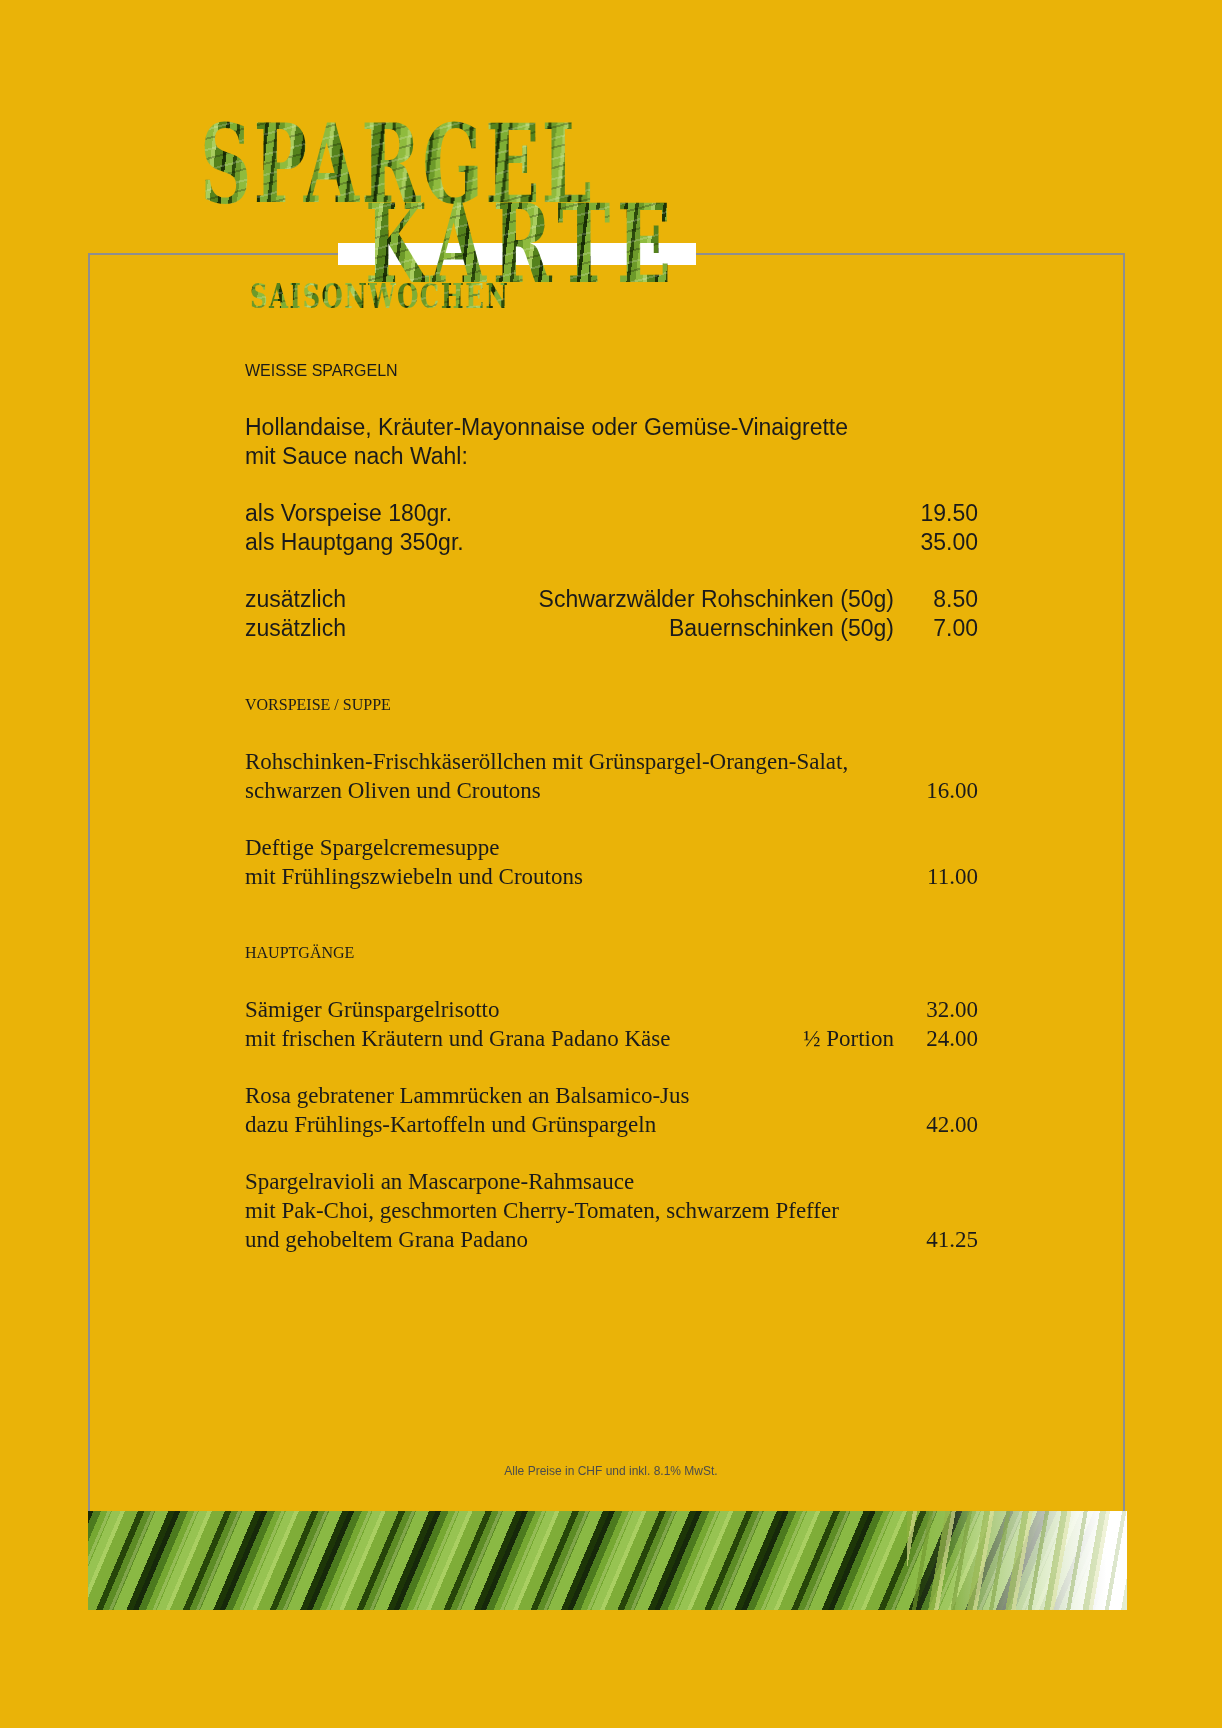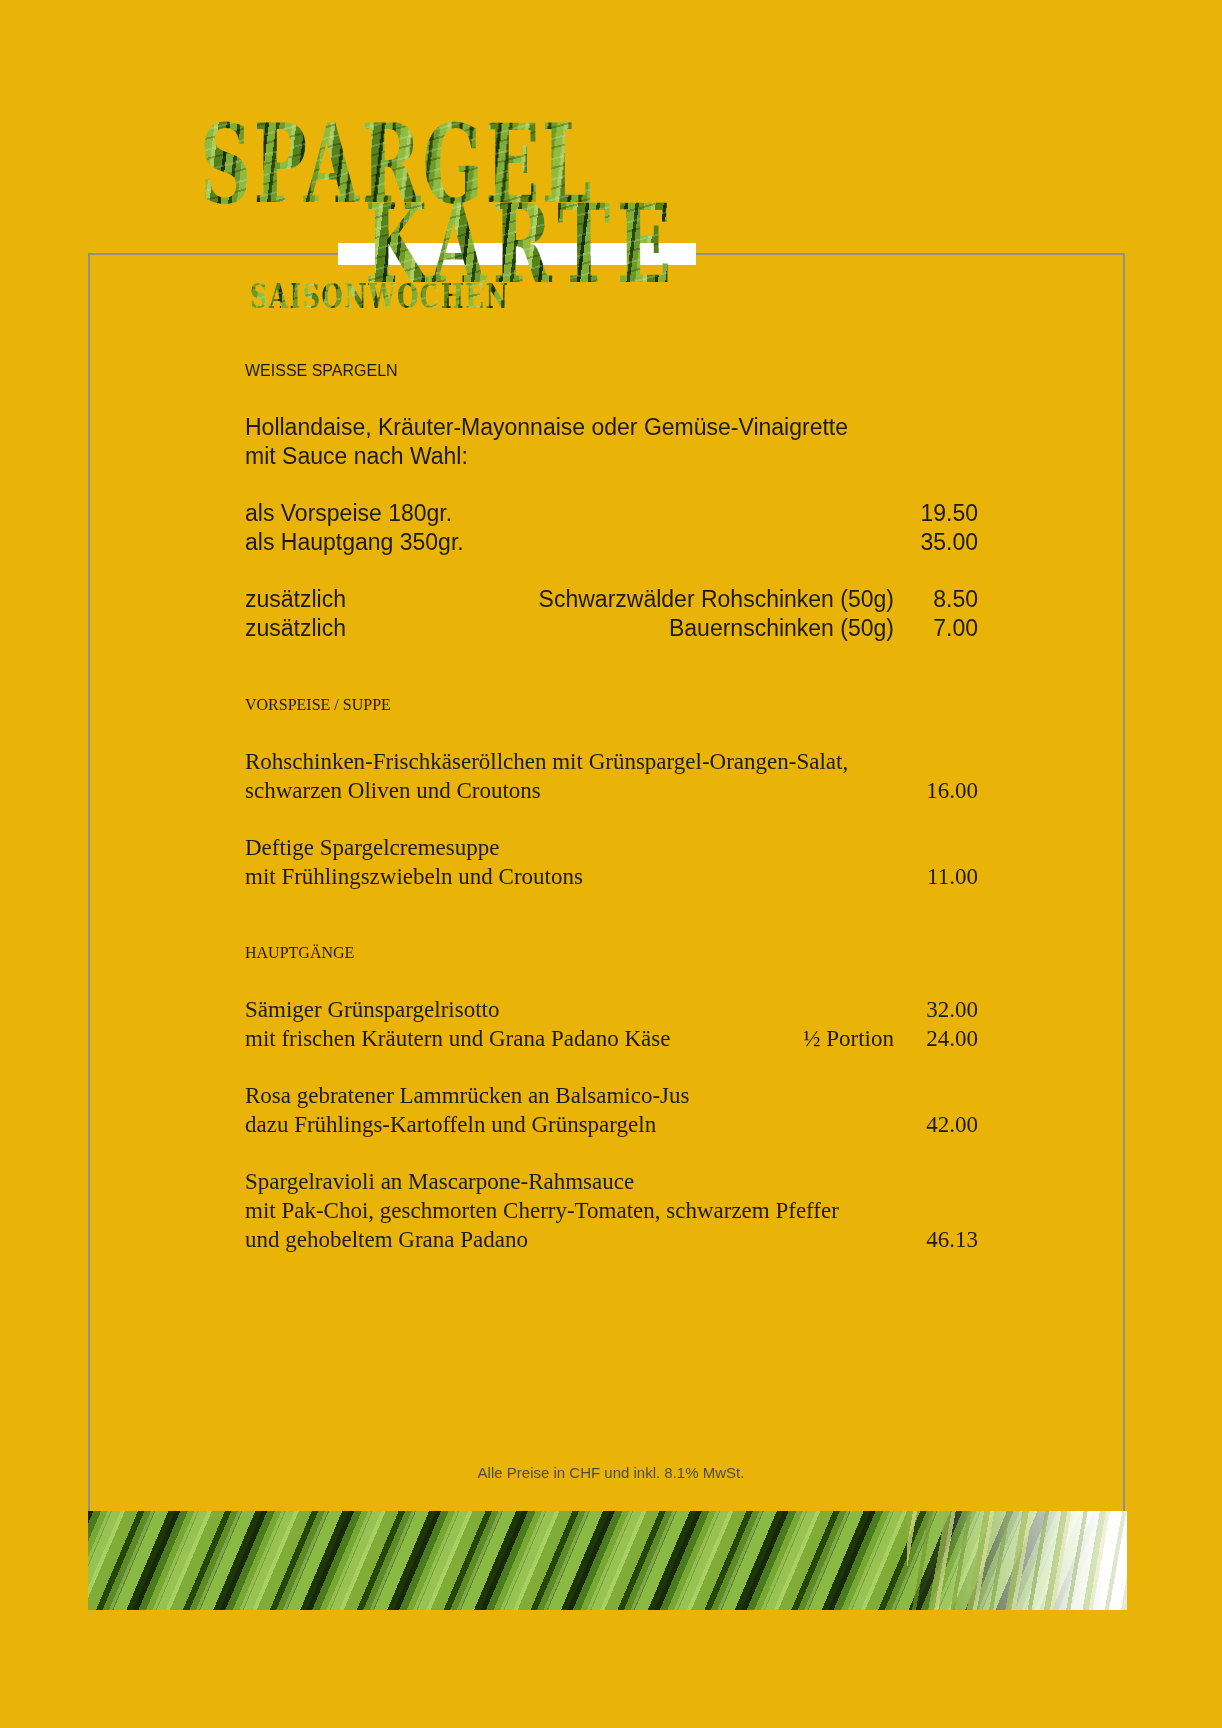--- a/index.html
+++ b/index.html
@@ -38,21 +38,21 @@
   
   .content { position:absolute; left:245px; top:356px; width:733px; font-size:23px; line-height:29px; }
   .section + .section { margin-top:47px;font-family:Liberation Serif, serif; }
   .section-heading { margin:0 0 28px 0; font-weight:400; font-size:16px; }
   .group + .group { margin-top:28px; }
   .row { display:flex; }
   .row .t { white-space:pre-wrap; }
   .row .d { flex:1 1 auto; text-align:right; }
   .row .p { flex:0 0 84px; text-align:right; }
 
-  .footer-note { position:absolute; left:0; top:1464px; width:1222px; text-align:center; font-size:15px; color:#4c4c4c; }
+  .footer-note { position:absolute; left:0; top:1464px; width:1222px; text-align:center; font-size:12px; color:#4c4c4c; }
 
   
   .photo {
     position:absolute; left:88px; top:1511px; width:1039px; height:99px;
     background-image:
       linear-gradient(to left, #ffffff 0, #ffffff 2%, rgba(255,255,255,0.65) 7%, rgba(255,255,255,0) 17%),
       repeating-linear-gradient(113deg, rgba(255,255,220,0) 0 18px, rgba(255,255,210,0.22) 18px 21px, rgba(255,255,255,0) 21px 40px),
       repeating-linear-gradient(113deg, #16280a 0 5px, #4c7a1e 5px 12px, #76a832 12px 22px, #97c352 22px 30px, #aacf62 30px 34px, #7fad38 34px 46px, #264509 46px 52px, #5d8c25 52px 62px, #8ab944 62px 74px, #1d3607 74px 80px);
   }
   .photo .tips {
@@ -163,21 +163,21 @@
       <div class="group">
         <div class="row">
             <span class="t">Spargelravioli an Mascarpone-Rahmsauce</span>
           </div>
         <div class="row">
             <span class="t">mit Pak-Choi, geschmorten Cherry-Tomaten, schwarzem Pfeffer</span>
           </div>
         <div class="row">
             <span class="t">und gehobeltem Grana Padano</span>
             <span class="d"></span>
-            <span class="p">46.13</span>
+            <span class="p">41.25</span>
           </div>
       </div>
     </section>
 
   </div>
 
   <div class="footer-note">Alle Preise in CHF und inkl. 8.1% MwSt.</div>
 
   <div class="photo">
     <div class="tips"></div>

